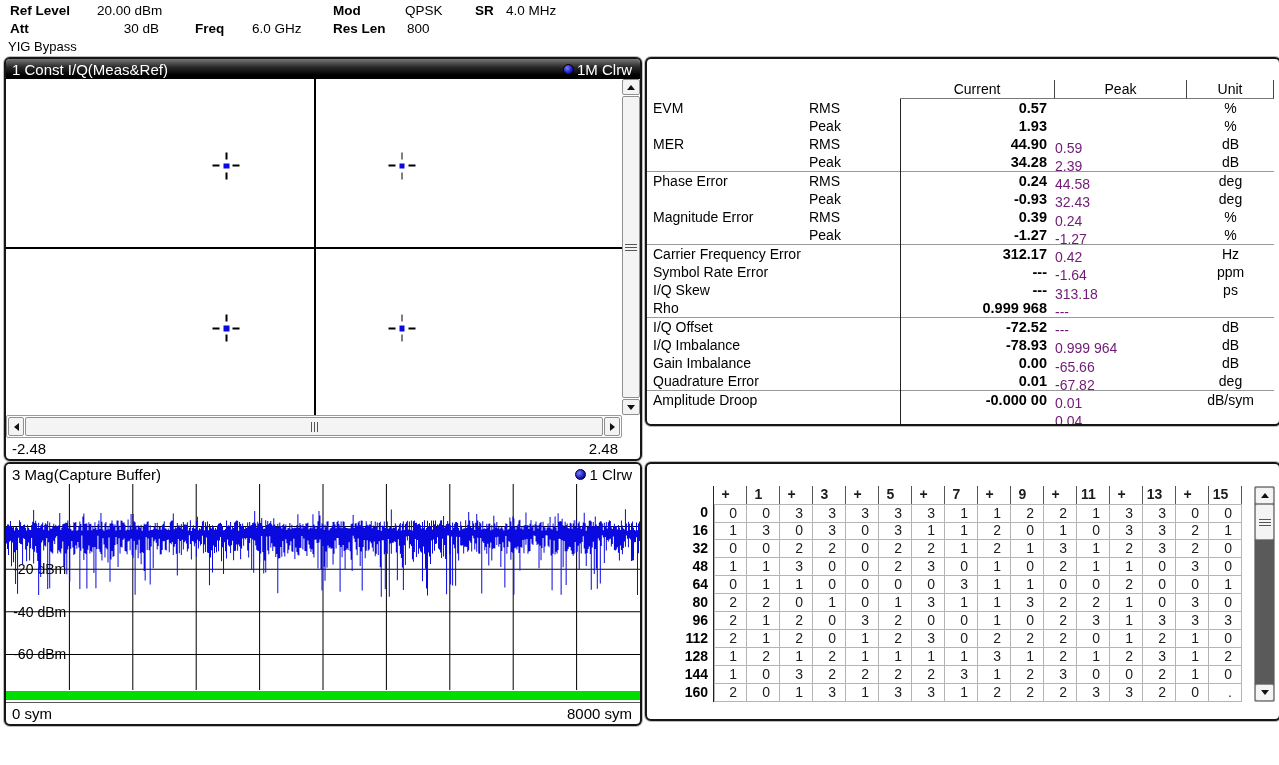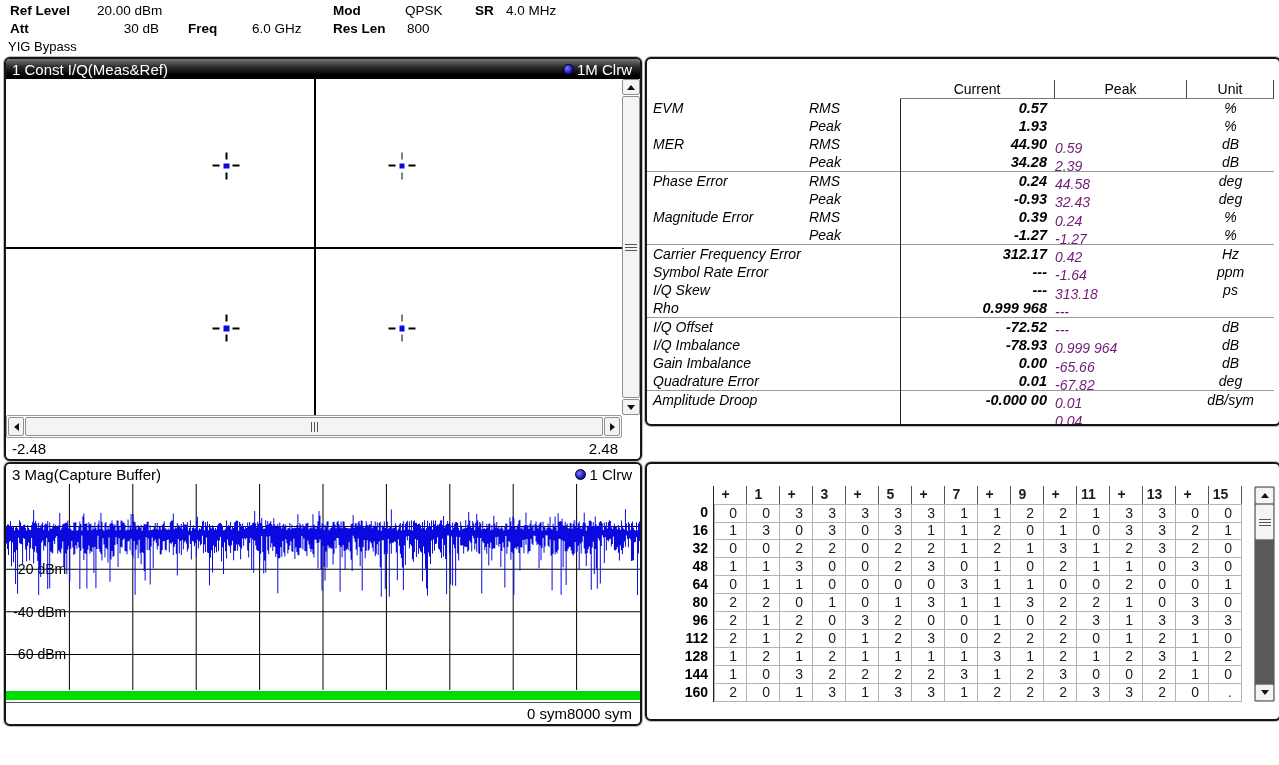--- a/index.html
+++ b/index.html
@@ -69,34 +69,34 @@
   .footer1{position:absolute;left:0;right:0;bottom:0;height:21px;font-size:15px;
     display:flex;justify-content:space-between;align-items:center;padding:0 22px 0 6px;}
   
   .title2{position:absolute;left:0;top:0;right:0;height:20px;font-size:15px;padding-left:6px;
     display:flex;align-items:center;border-bottom:1px solid #2a2a2a;background:#fff;}
   #rs-header{position:absolute;left:0;top:21px;height:19px;width:627px;display:grid;
     grid-template-columns:253px 155px 132px 87px;font-size:14px;}
   #rs-header .hc{display:flex;align-items:center;justify-content:center;border-right:1px solid #444;border-bottom:1px solid #777;}
   #rs-header .h0{border:none;}
   #rs-body{position:absolute;left:0;top:40px;width:627px;}
-  .rs-row{display:grid;grid-template-columns:160px 93px 155px 132px 87px;height:18px;font-size:14px;line-height:18px;font-style:italic;}
+  .rs-row{display:grid;grid-template-columns:160px 93px 155px 132px 87px;height:18px;font-size:14px;line-height:18px;}
   .rs-row.sep{border-bottom:1px solid #9a9a9a;}
   .rs-c{white-space:nowrap;overflow:visible;}
   .rs-label{padding-left:6px;}
   .rs-sub{padding-left:2px;}
   .rs-cur{border-left:1.5px solid #222;text-align:right;padding-right:8px;font-weight:bold;font-size:14.5px;}
   .rs-peak{text-align:left;padding-right:10px;color:#701a75;margin-top:40px;}
   .rs-unit{text-align:center;}
   
   #plot3{position:absolute;left:0;top:20px;right:0;height:206px;}
   #plot3 svg{display:block;width:100%;height:100%;}
   #greenbar{position:absolute;left:0;right:0;top:227px;height:9px;}
   .footer3{position:absolute;left:0;right:0;bottom:1px;height:20px;font-size:15px;
-    display:flex;justify-content:flex-end;align-items:center;padding:0 8px 0 6px;border-top:1px solid #555;}
+    display:flex;justify-content:space-between;align-items:center;padding:0 8px 0 6px;border-top:1px solid #555;}
   
   .title4{position:absolute;left:0;top:0;right:0;height:20px;font-size:15px;padding:0 10px 0 6px;
     display:flex;align-items:center;background:#fff;}
   #sym-table{position:absolute;left:32px;top:22px;width:563px;font-size:14px;}
   .sym-row{display:grid;grid-template-columns:35px repeat(16,33px);height:18px;line-height:17px;}
   .sym-hrow .sym-cell{border:none;border-right:1px solid #555;font-weight:bold;text-align:center;}
   .sym-hrow .sym-rl{border:none;}
   .sym-rl{font-weight:bold;text-align:right;padding-right:5px;border-right:1.5px solid #222 !important;box-sizing:border-box;}
   .sym-cell{border:1px solid #b4b4b4;border-left:none;border-top:none;text-align:right;padding-right:9px;box-sizing:border-box;color:#1c1c1c;}
   .sym-body .sym-row:first-child .sym-cell{border-top:1px solid #b4b4b4;}
@@ -108,21 +108,21 @@
   #vsb4 .track{flex:1;background:#5a5a5a;}
 </style>
 </head>
 <body>
 
 <div class="topbar">
   <span class="tb-label" style="left:10px;top:3px">Ref Level</span>
   <span style="left:97px;top:3px">20.00 dBm</span>
   <span class="tb-label" style="left:10px;top:21px">Att</span>
   <span style="left:97px;top:21px;width:62px;text-align:right">30 dB</span>
-  <span class="tb-label" style="left:188px;top:21px">Freq</span>
+  <span class="tb-label" style="left:195px;top:21px">Freq</span>
   <span style="left:252px;top:21px">6.0 GHz</span>
   <span class="tb-label" style="left:333px;top:3px">Mod</span>
   <span style="left:405px;top:3px">QPSK</span>
   <span class="tb-label" style="left:333px;top:21px">Res Len</span>
   <span style="left:407px;top:21px">800</span>
   <span class="tb-label" style="left:475px;top:3px">SR</span>
   <span style="left:506px;top:3px">4.0 MHz</span>
   <span style="left:8px;top:39px;font-size:13px">YIG Bypass</span>
 </div>
 

